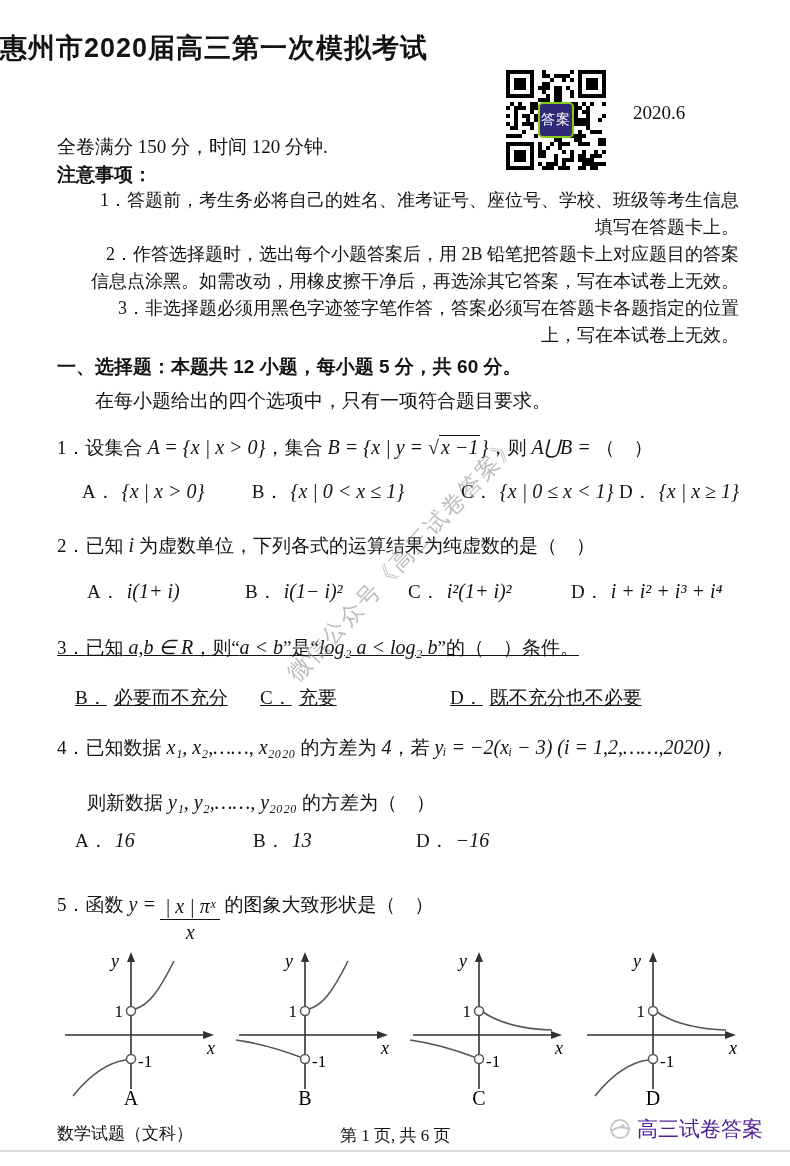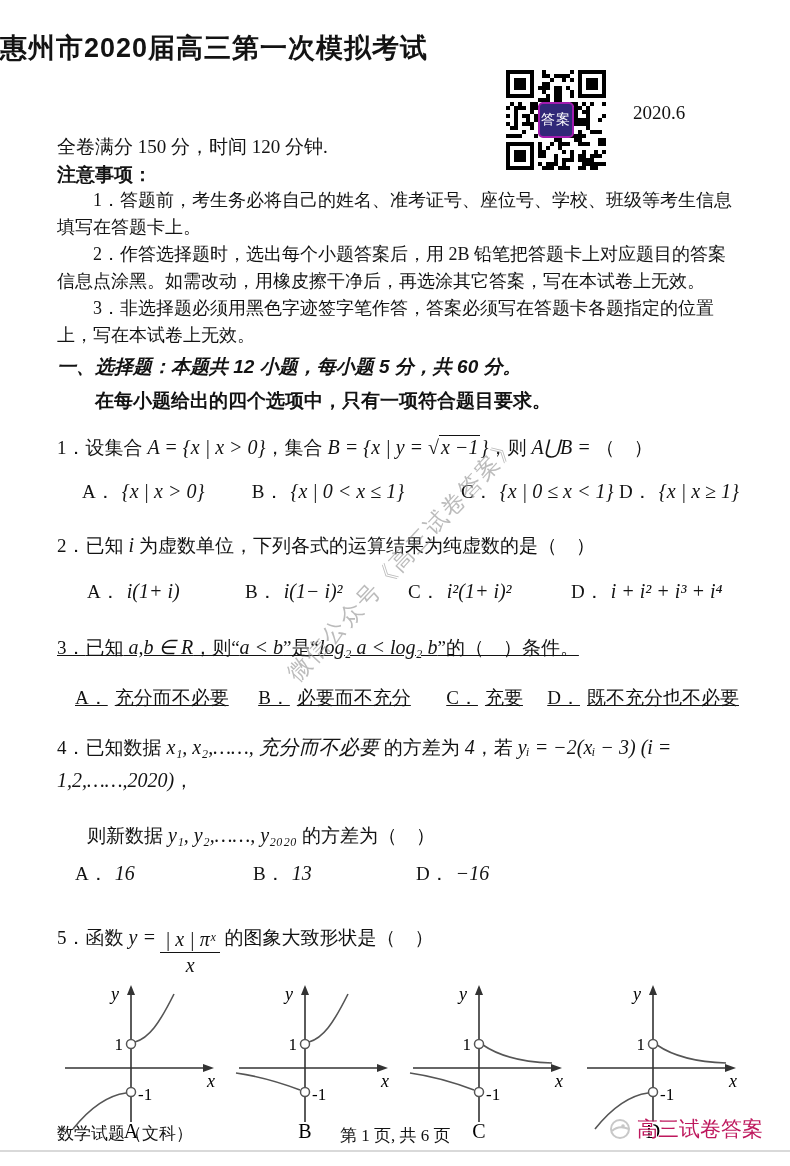--- a/index.html
+++ b/index.html
@@ -7,32 +7,32 @@
         font-family:"Liberation Serif",serif;color:#131313;overflow:hidden;}
 
   
   .title{position:absolute;top:30px;left:0;width:100%;text-align:left;
          font-family:"Liberation Sans",sans-serif;font-weight:bold;font-size:27px;letter-spacing:1px;}
   .subject{position:absolute;top:90px;left:366px;font-family:"Liberation Sans",sans-serif;
            font-weight:bold;font-size:34px;letter-spacing:2px;}
   .qr{position:absolute;top:70px;left:506px;width:100px;height:100px;}
   .qr svg{display:block;width:100px;height:100px;}
   .qr-center{position:absolute;top:32px;left:32px;width:36px;height:36px;box-sizing:border-box;
-             background:#312878;border:2px solid #a21caf;border-radius:5px;color:#fff;
+             background:#312878;border:2px solid #84cc16;border-radius:5px;color:#fff;
              font-size:14px;font-family:"Liberation Sans",sans-serif;
              display:flex;align-items:center;justify-content:center;letter-spacing:1px;}
   .date{position:absolute;top:102px;left:633px;font-size:19px;text-align:right;}
 
   
   .flow{position:absolute;top:134px;left:57px;width:682px;}
   .score-line{font-size:19px;line-height:25px;}
   .notice-heading{font-family:"Liberation Sans",sans-serif;font-weight:bold;font-size:19px;line-height:25px;margin-top:3px;}
-  .notices p{margin:0;font-size:18px;line-height:27px;text-indent:2em;}
-  .section-heading{font-family:"Liberation Sans",sans-serif;font-weight:bold;font-size:19px;line-height:27px;margin-top:4px;font-style:italic;}
-  .section-subheading{font-family:"Liberation Sans",sans-serif;font-weight:bold;font-size:19px;line-height:27px;margin-top:7px;text-indent:2em;}
+  .notices p{margin:0;font-size:18px;line-height:27px;text-indent:2em;text-align:right;}
+  .section-heading{font-family:"Liberation Sans",sans-serif;font-weight:bold;font-size:19px;line-height:27px;margin-top:4px;}
+  .section-subheading{font-family:"Liberation Sans",sans-serif;font-weight:normal;font-size:19px;line-height:27px;margin-top:7px;text-indent:2em;}
 
   .question{font-size:19px;}
   .q1{margin-top:17px;} .q2{margin-top:24px;} .q3{margin-top:26px;text-decoration:underline;} .q4{margin-top:20px;} .q5{margin-top:14px;}
   .stem{line-height:33px;}
   .stem2{line-height:28px;margin-top:24px;padding-left:30px;}
   .math{font-family:"Liberation Serif",serif;font-style:italic;font-size:20px;}
   .zh{font-style:normal;}
   .sqrtwrap{white-space:nowrap;font-style:italic;font-size:20px;}
   .sqrtwrap .rad{font-style:normal;}
   .sqrtwrap .rc{border-top:1.6px solid #131313;padding:0 2px;}
@@ -49,21 +49,21 @@
   .o4{margin-top:11px;padding-left:18px;} .o4 .opt:nth-child(1){width:178px;} .o4 .opt:nth-child(2){width:163px;} .o4 .opt:nth-child(3){width:171px;}
 
   
   .graphs{display:flex;justify-content:space-between;margin-top:4px;width:682px;}
   .graphs svg{display:block;}
 
   
   .wm-diag{position:absolute;left:292px;top:662px;transform:rotate(-47deg);transform-origin:left center;
            white-space:nowrap;font-size:23px;color:#8f8f8f;opacity:.6;letter-spacing:2px;pointer-events:none;z-index:6;}
   .wm-footer{position:absolute;top:1115px;left:608px;display:flex;align-items:center;gap:5px;
-             color:#be185d;font-size:21px;font-family:"Liberation Sans",sans-serif;
+             color:#4c1d95;font-size:21px;font-family:"Liberation Sans",sans-serif;
              text-shadow:1px 1px 0 #ffffff;}
   
   .footer-left{position:absolute;top:1122px;left:57px;font-size:17px;}
   .footer-center{position:absolute;top:1124px;left:340px;font-size:17px;}
   .bottom-line{position:absolute;top:1150px;left:0;width:790px;border-top:2px solid #d9d9d9;}
 </style>
 </head>
 <body>
 
 <div class="page">
@@ -311,28 +311,27 @@
           <div class="opts o2">
             <span class="opt"><span class="key">A．</span><span><span class="math">i(1+ i)</span></span></span>
             <span class="opt"><span class="key">B．</span><span><span class="math">i(1− i)²</span></span></span>
             <span class="opt"><span class="key">C．</span><span><span class="math">i²(1+ i)²</span></span></span>
             <span class="opt"><span class="key">D．</span><span><span class="math">i + i² + i³ + i⁴</span></span></span>
           </div>
         </div>
         <div class="question q3">
           <div class="stem"><span class="zh">3．</span><span class="zh">已知</span><span class="math"> a,b ∈ R</span><span class="zh">，则“</span><span class="math">a &lt; b</span><span class="zh">”是“</span><span class="math">log₂ a &lt; log₂ b</span><span class="zh">”的（　）条件。</span></div>
           <div class="opts o3">
-            <span class="opt"><span class="key">A．</span><span><span class="zh">充分而不必要</span></span></span>
             <span class="opt"><span class="key">B．</span><span><span class="zh">必要而不充分</span></span></span>
             <span class="opt"><span class="key">C．</span><span><span class="zh">充要</span></span></span>
             <span class="opt"><span class="key">D．</span><span><span class="zh">既不充分也不必要</span></span></span>
           </div>
         </div>
         <div class="question q4">
-          <div class="stem"><span class="zh">4．</span><span class="zh">已知数据</span><span class="math"> x₁, x₂,……, 充分而不必要 </span><span class="zh">的方差为</span><span class="math"> 4</span><span class="zh">，若</span><span class="math"> yᵢ = −2(xᵢ − 3)  (i = 1,2,……,2020)</span><span class="zh">，</span></div>
+          <div class="stem"><span class="zh">4．</span><span class="zh">已知数据</span><span class="math"> x₁, x₂,……, x₂₀₂₀ </span><span class="zh">的方差为</span><span class="math"> 4</span><span class="zh">，若</span><span class="math"> yᵢ = −2(xᵢ − 3)  (i = 1,2,……,2020)</span><span class="zh">，</span></div>
           <div class="stem2"><span class="zh">则新数据</span><span class="math"> y₁, y₂,……, y₂₀₂₀ </span><span class="zh">的方差为（　）</span></div>
           <div class="opts o4">
             <span class="opt"><span class="key">A．</span><span><span class="math">16</span></span></span>
             <span class="opt"><span class="key">B．</span><span><span class="math">13</span></span></span>
             <span class="opt"><span class="key">D．</span><span><span class="math">−16</span></span></span>
           </div>
         </div>
         <div class="question q5">
           <div class="stem"><span class="zh">5．</span><span class="zh">函数</span><span class="math"> y =</span><span class="frac"><span class="fn">| x | πˣ</span><span class="fd">x</span></span><span class="zh">的图象大致形状是（　）</span></div>
         </div>

